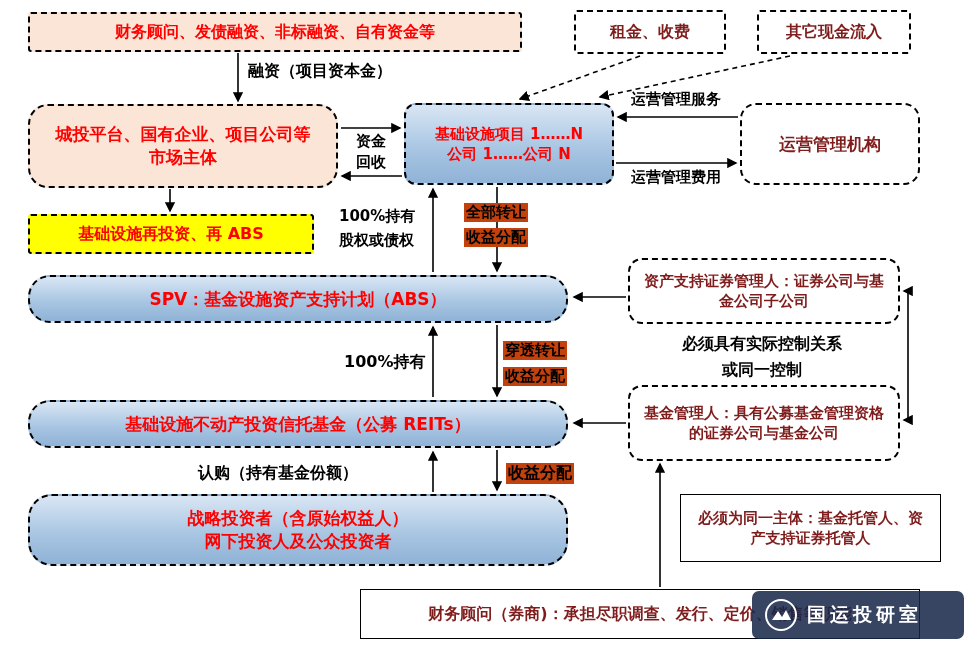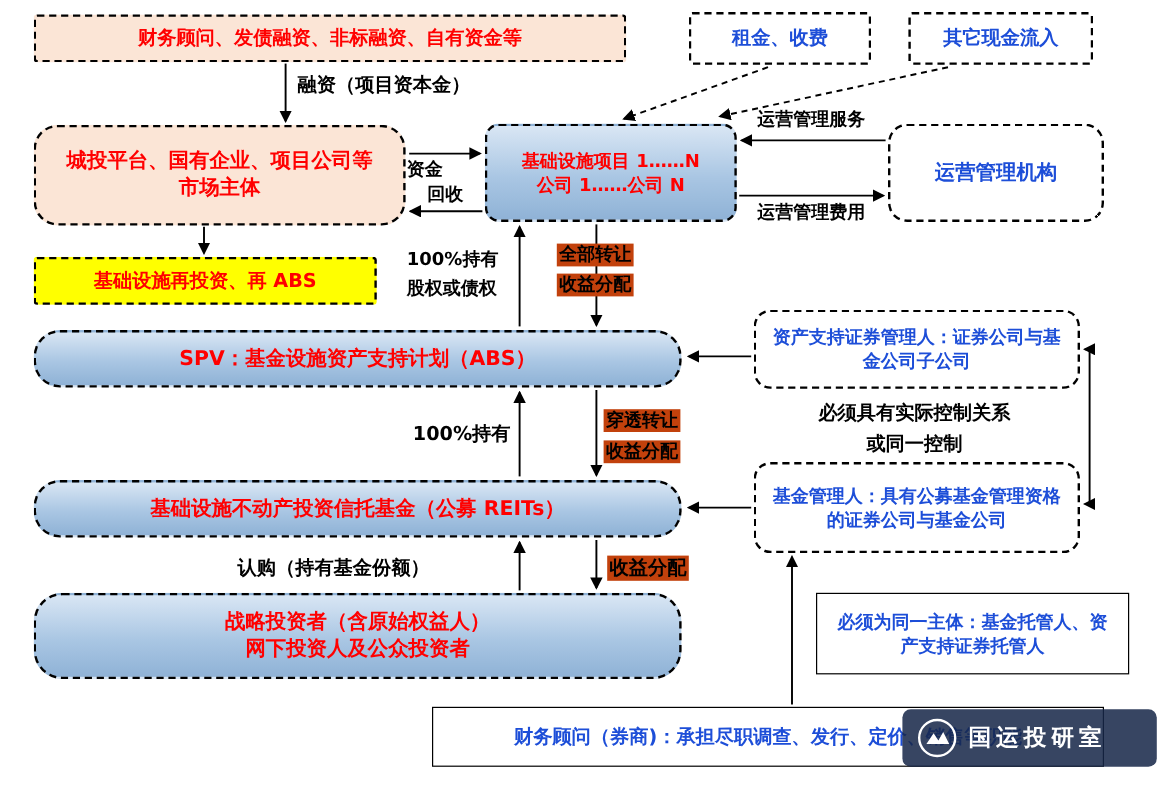--- a/index.html
+++ b/index.html
@@ -1,21 +1,21 @@
 <!DOCTYPE html>
 <html style="--peach: #fbe5d6; --yellow: #ffff00; --blue-light: #d9e6f4; --blue-mid: #a9c6e3; --blue-deep: #8fb2d6; --red-text: #ff0000;"><head>
 <meta charset="utf-8">
 <style>
   * { margin:0; padding:0; box-sizing:border-box; }
   body { background:#fff; font-family:"DejaVu Sans","Liberation Sans",sans-serif; }
   .canvas { position:relative; width:968px; height:655px; background:#fff; overflow:hidden; }
   .connectors { position:absolute; left:0; top:0; z-index:1; }
   .box { position:absolute; z-index:2; display:flex; flex-direction:column; align-items:center;
          justify-content:center; text-align:center; font-weight:700; border:2px dashed #000;
-         background:#fff; line-height:1.35; color:#1d4ed8; }
+         background:#fff; line-height:1.35; color:#7f1d1d; }
   .peach { background:var(--peach,#fbe5d6); }
   .yellow { background:var(--yellow,#ffff00); }
   .blue { background:linear-gradient(180deg, var(--blue-light,#d9e6f4) 0%,
           var(--blue-mid,#a9c6e3) 55%, var(--blue-deep,#8fb2d6) 100%); }
   .red { color:var(--red-text,#ff0000); }
   .solid { border:2px solid #000; }
   .lbl { position:absolute; z-index:3; font-weight:700; color:#000; font-size:15px; white-space:nowrap; }
   .bgw { background:#c2410c; padding:0 2px; }
   .watermark { position:absolute; z-index:5; display:flex; align-items:center; gap:9px;
                background:rgba(22,38,72,0.86); border-radius:7px; padding:0 12px; }
@@ -108,21 +108,21 @@
 
   <div class="box solid" style="left:680px;top:494px;width:261px;height:68px;font-size:15px;border-width:1.5px;padding:0 12px;">
     <span>必须为同一主体：基金托管人、资产支持证券托管人</span>
   </div>
 
   <div class="box solid" style="left:360px;top:589px;width:560px;height:50px;font-size:16px;border-width:1.5px;padding:0 12px;">
     <span>财务顾问（券商)：承担尽职调查、发行、定价、销售等职能</span>
   </div>
 
   <div class="lbl" style="left:248px;top:61px;font-size:16px;">融资（项目资本金）</div>
-  <div class="lbl" style="left:339px;top:132px;width:64px;text-align:left;">资金</div>
+  <div class="lbl" style="left:339px;top:132px;width:64px;text-align:center;">资金</div>
   <div class="lbl" style="left:339px;top:153px;width:64px;text-align:center;">回收</div>
   <div class="lbl" style="left:612px;top:90px;width:128px;text-align:center;">运营管理服务</div>
   <div class="lbl" style="left:612px;top:168px;width:128px;text-align:center;">运营管理费用</div>
   <div class="lbl" style="left:339px;top:207px;">100%持有</div>
   <div class="lbl" style="left:339px;top:231px;">股权或债权</div>
   <div class="lbl bgw" style="left:464px;top:203px;">全部转让</div>
   <div class="lbl bgw" style="left:464px;top:228px;">收益分配</div>
   <div class="lbl" style="left:628px;top:334px;width:268px;text-align:center;font-size:16px;">必须具有实际控制关系</div>
   <div class="lbl" style="left:628px;top:360px;width:268px;text-align:center;font-size:16px;">或同一控制</div>
   <div class="lbl" style="left:344px;top:352px;font-size:16px;">100%持有</div>

